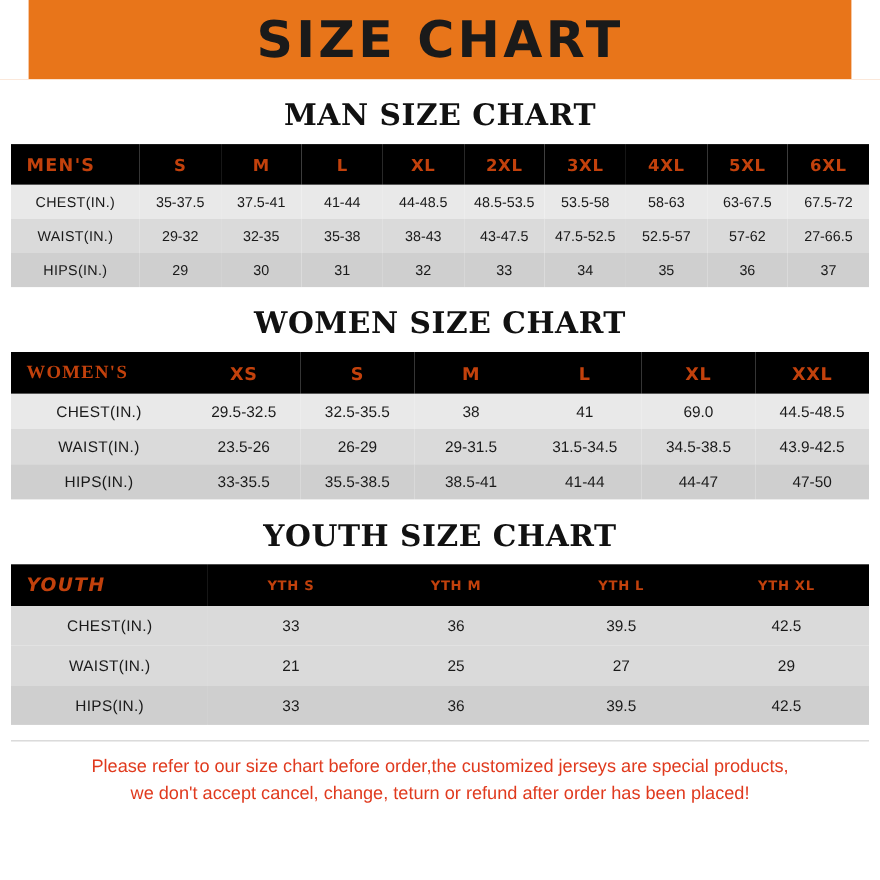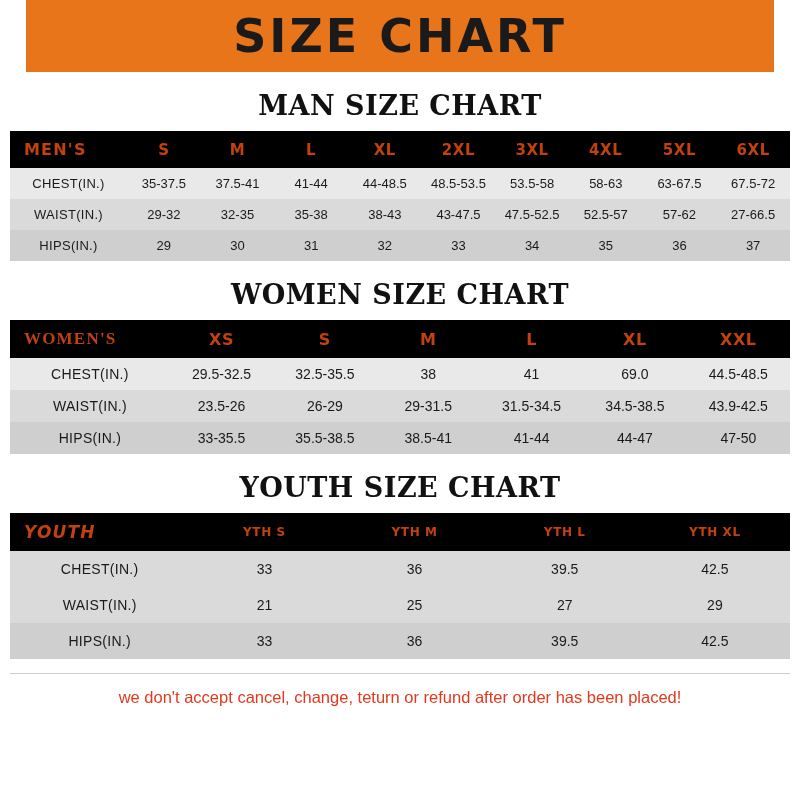--- a/index.html
+++ b/index.html
@@ -304,17 +304,18 @@
           <td class="rowlabel">HIPS(IN.)</td>
           <td>33</td>
           <td>36</td>
           <td>39.5</td>
           <td>42.5</td>
         </tr>
       </tbody>
     </table>
 
     <div class="footer-note">
+      <div>Please refer to our size chart before order,the customized jerseys are special products,</div>
       <div>we don't accept cancel, change, teturn or refund after order has been placed!</div>
     </div>
 
   </div>
 </div>
 
 </body></html>

